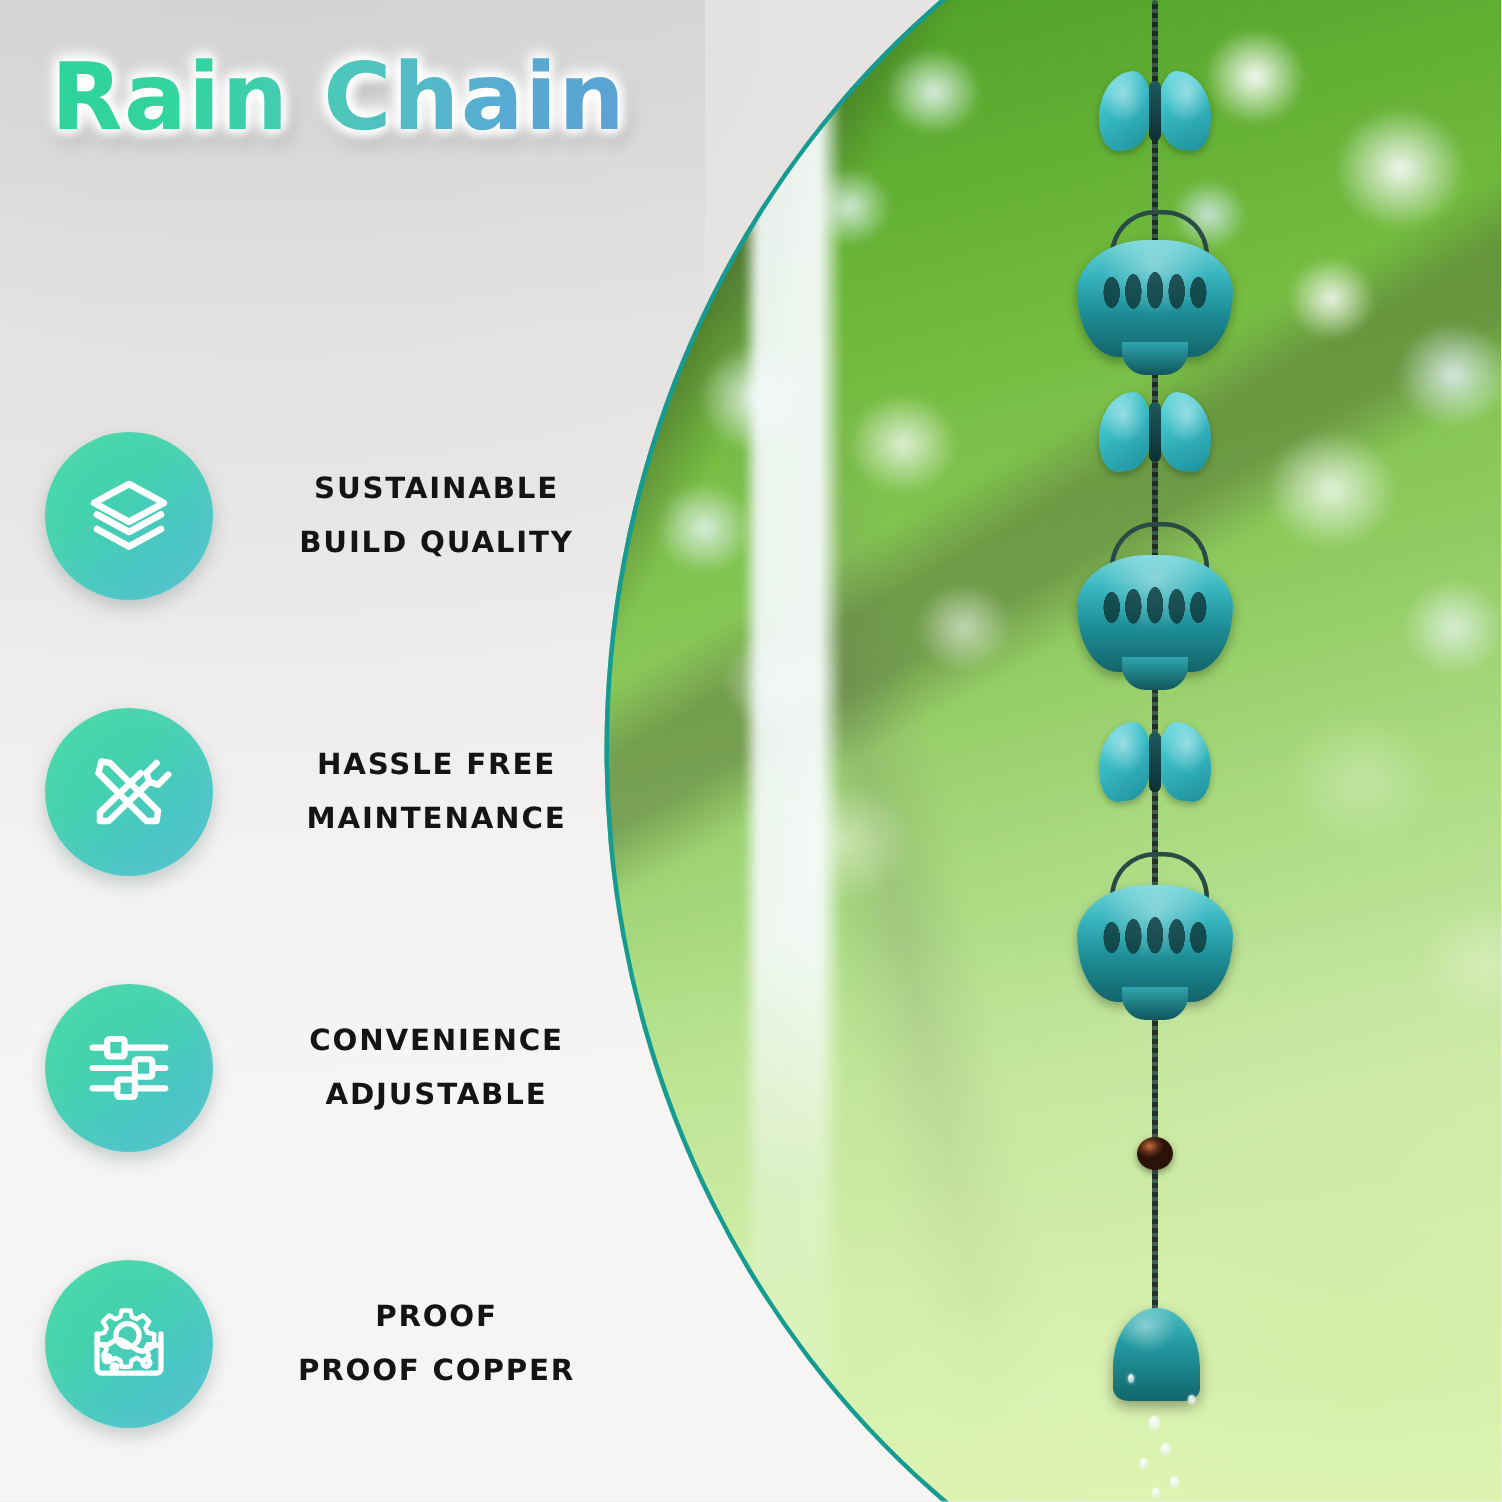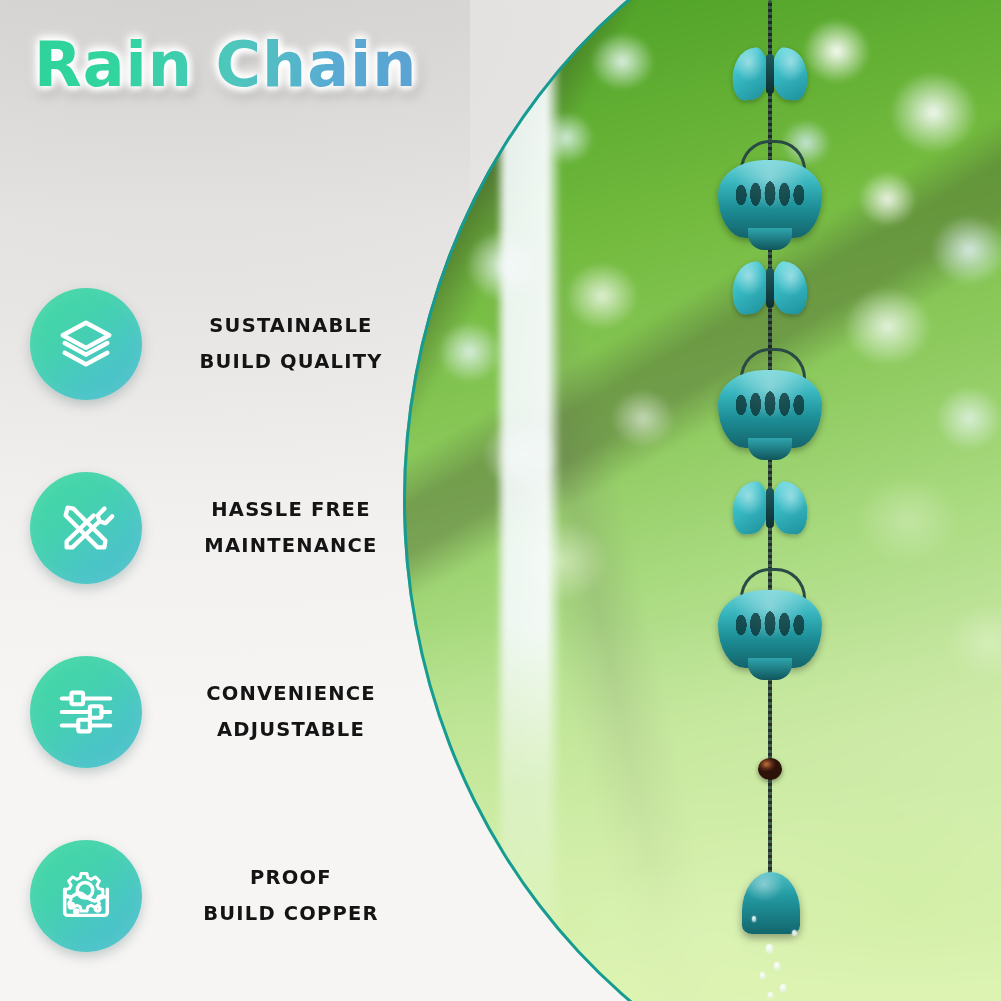--- a/index.html
+++ b/index.html
@@ -297,18 +297,18 @@
             <path d="M10 25 v24 a3 3 0 0 0 3 3 h38 a3 3 0 0 0 3-3 v-24"></path>
             <path d="M10 31 q5 4 10 0 t10 0 6 4 q5 4 10 0 t8 -1"></path>
             <circle cx="17" cy="42" r="2.2"></circle>
             <circle cx="22" cy="48" r="1.6"></circle>
             <circle cx="44" cy="45" r="2.4"></circle>
           </g>
         </svg>
       </div>
       <div class="ftext">
         <span>PROOF</span>
-        <span>BUILD COPPER</span>
+        <span>PROOF COPPER</span>
       </div>
     </div>
 
   </div>
 </div>
 
 </body></html>

